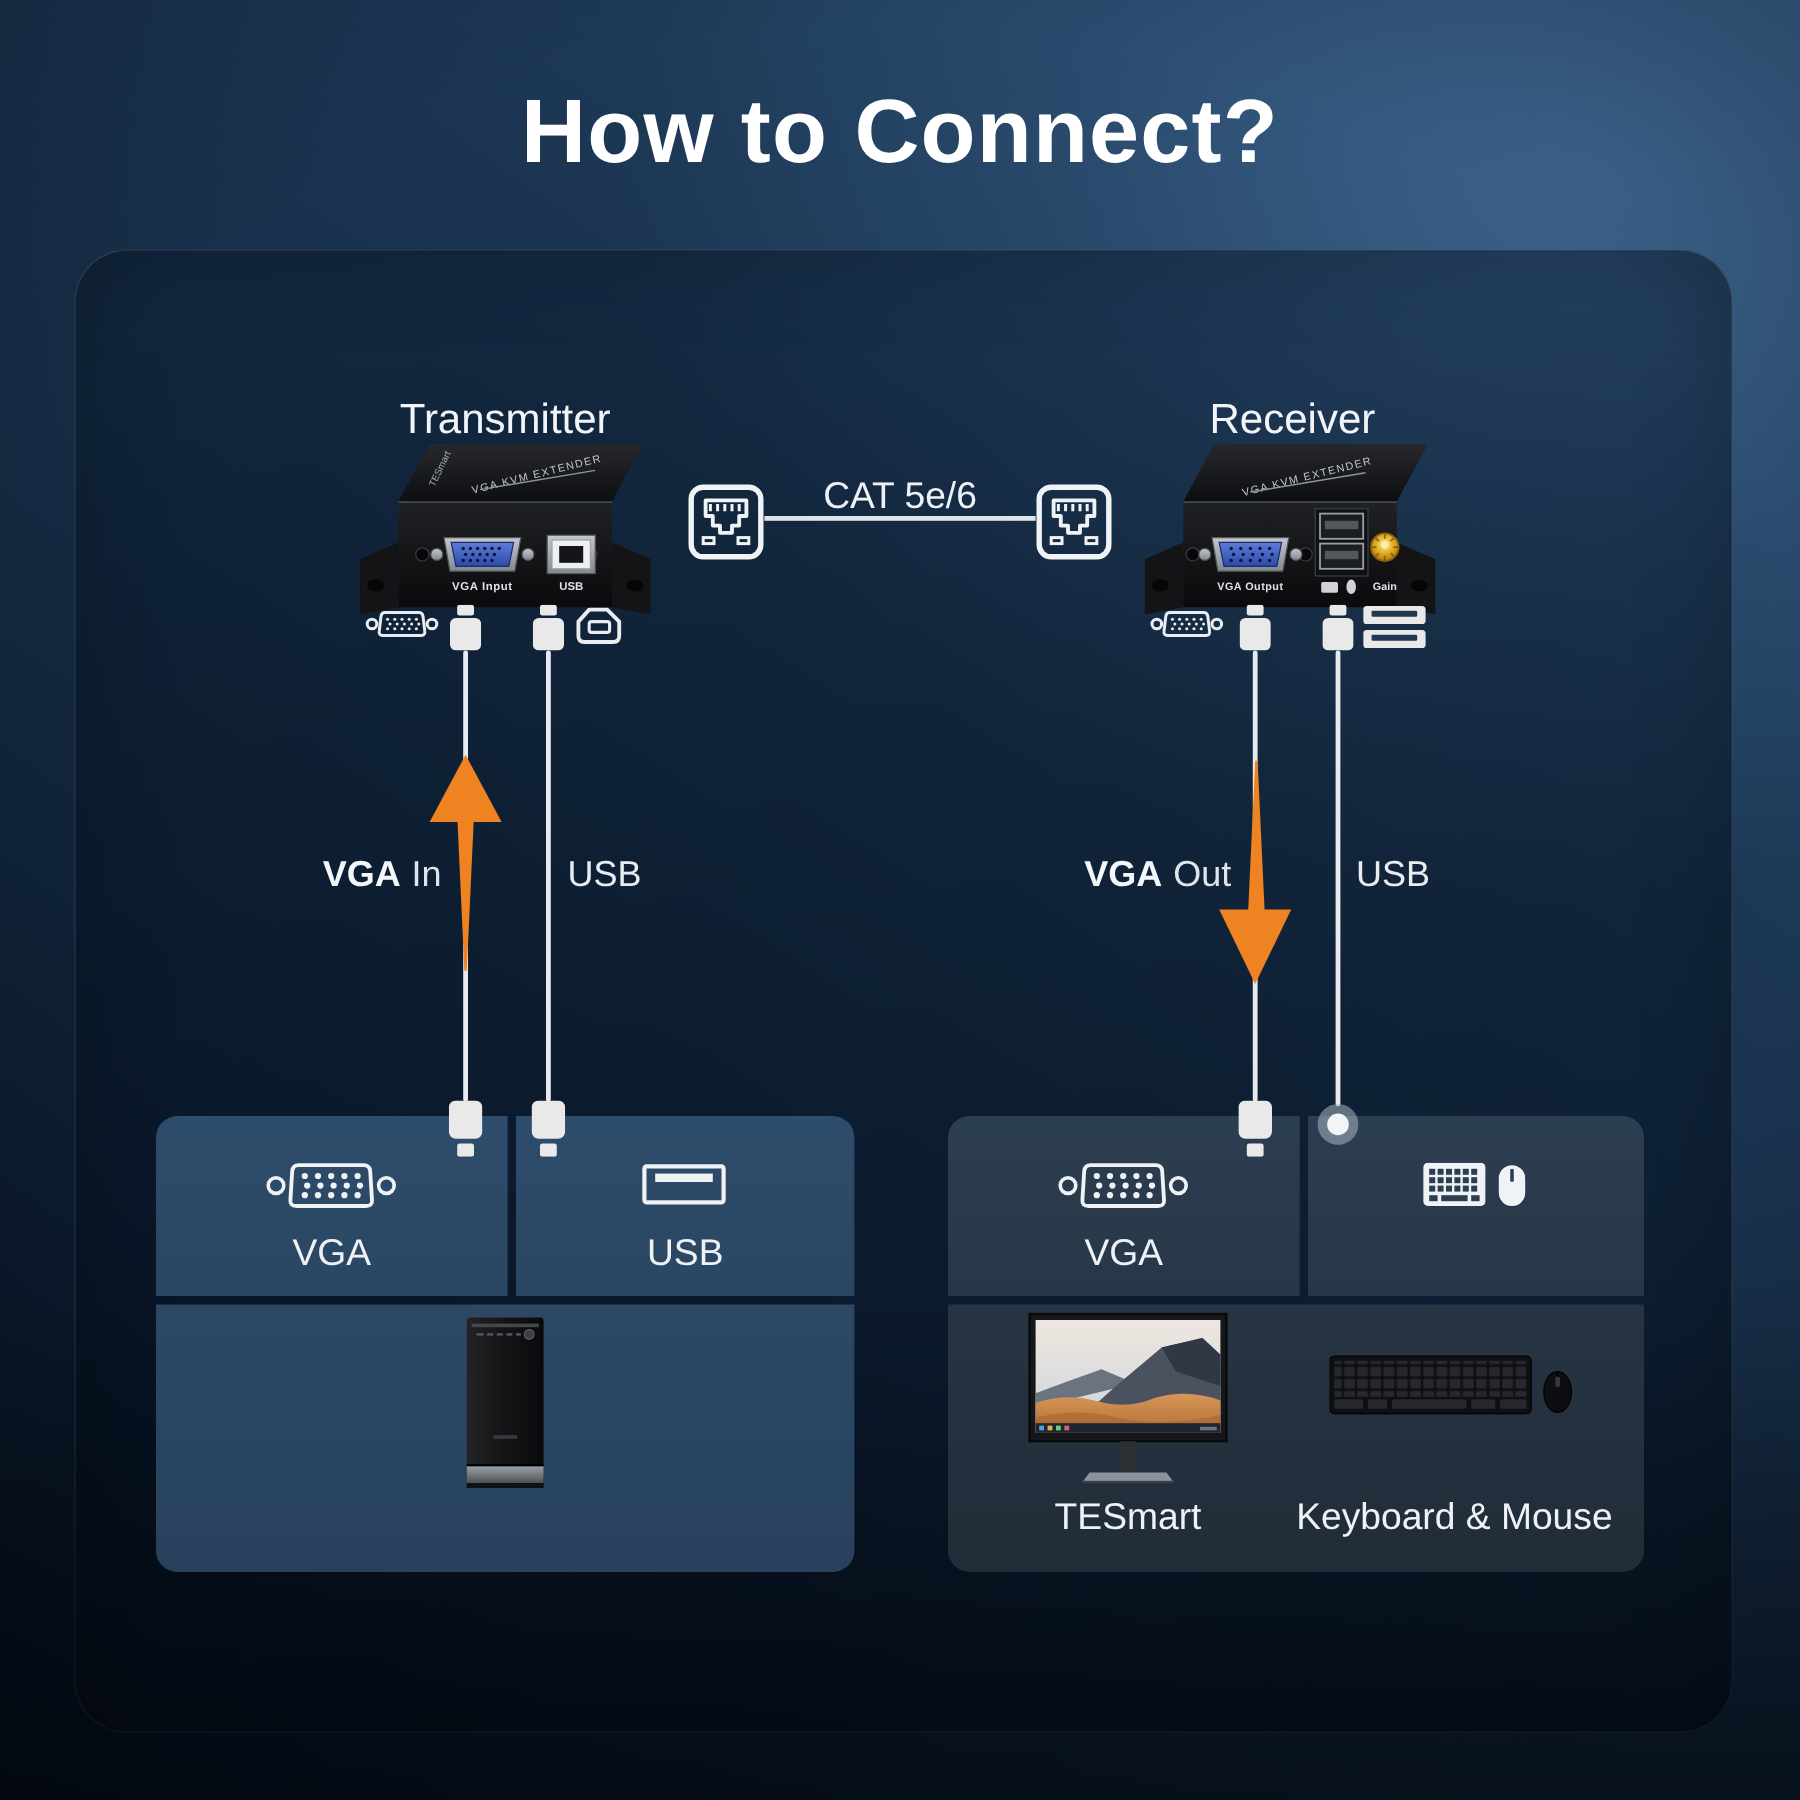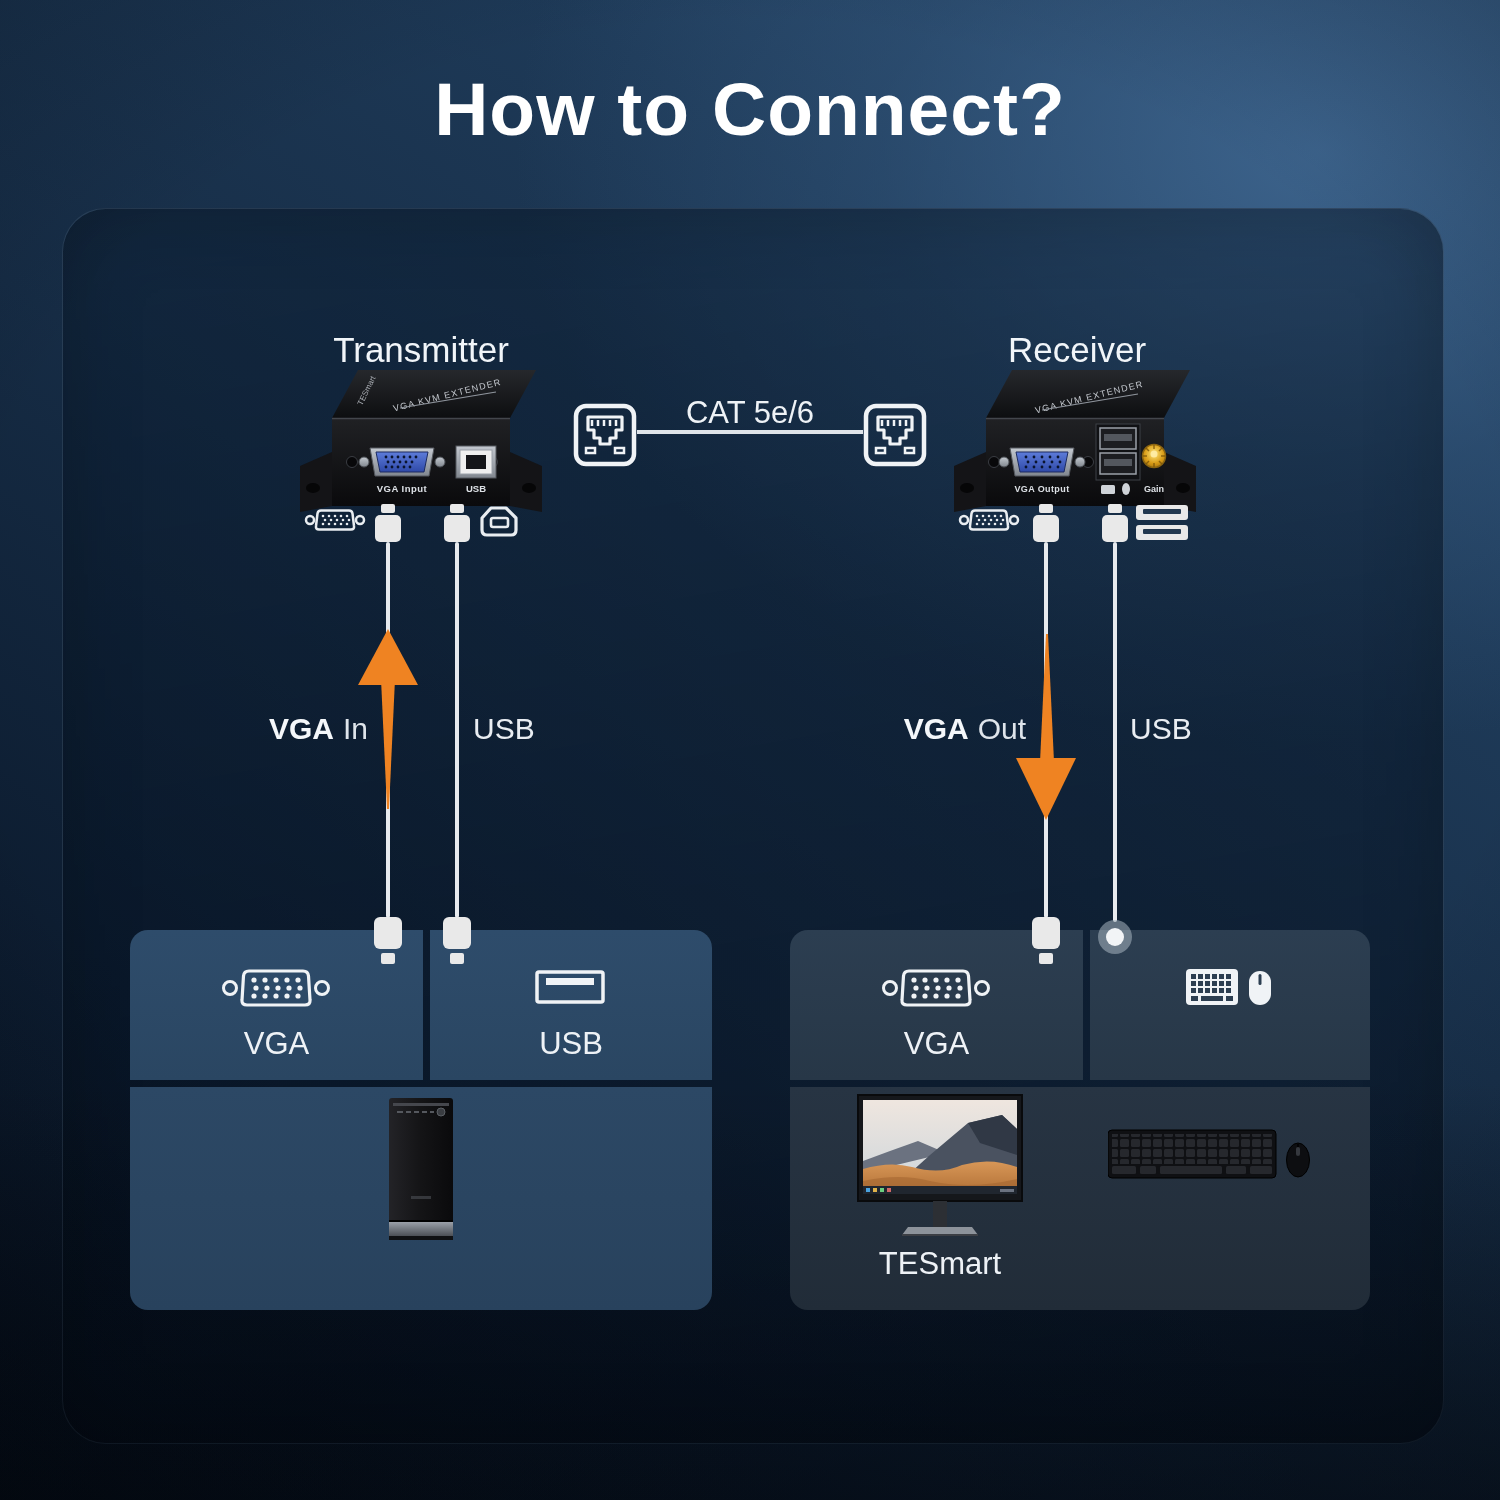--- a/index.html
+++ b/index.html
@@ -478,20 +478,21 @@
     <svg width="24" height="36" viewBox="0 0 24 36">
       <rect x="1" y="1" width="22" height="34" rx="11" fill="#f0f3f6"></rect>
       <rect x="10.5" y="4" width="3" height="11" rx="1.5" fill="#2c3e51"></rect>
     </svg>
   </div>
 
   <div class="cell-label" style="left:130px;top:1026px;width:293px;">VGA</div>
   <div class="cell-label" style="left:430px;top:1026px;width:282px;">USB</div>
   <div class="cell-label" style="left:790px;top:1026px;width:293px;">VGA</div>
   <div class="cell-label" style="left:840px;top:1246px;width:200px;">TESmart</div>
+  <div class="cell-label" style="left:1062px;top:1246px;width:300px;">Keyboard &amp; Mouse</div>
 
   <div class="icon-abs" style="left:383px;top:1096px;">
     <svg width="76" height="150" viewBox="0 0 76 150">
       <defs>
         <linearGradient id="pc-body" x1="0" y1="0" x2="1" y2="0">
           <stop offset="0" stop-color="#232327"></stop>
             <stop offset=".5" stop-color="#141416"></stop>
             <stop offset="1" stop-color="#0a0a0c"></stop>
         </linearGradient>
         <linearGradient id="pc-silver" x1="0" y1="0" x2="0" y2="1">

